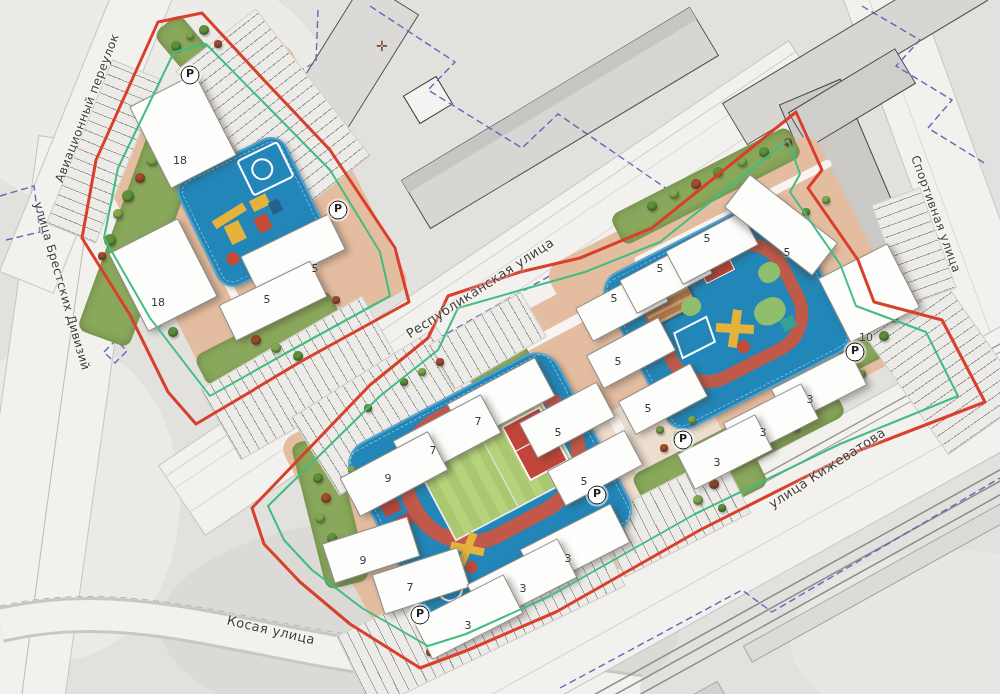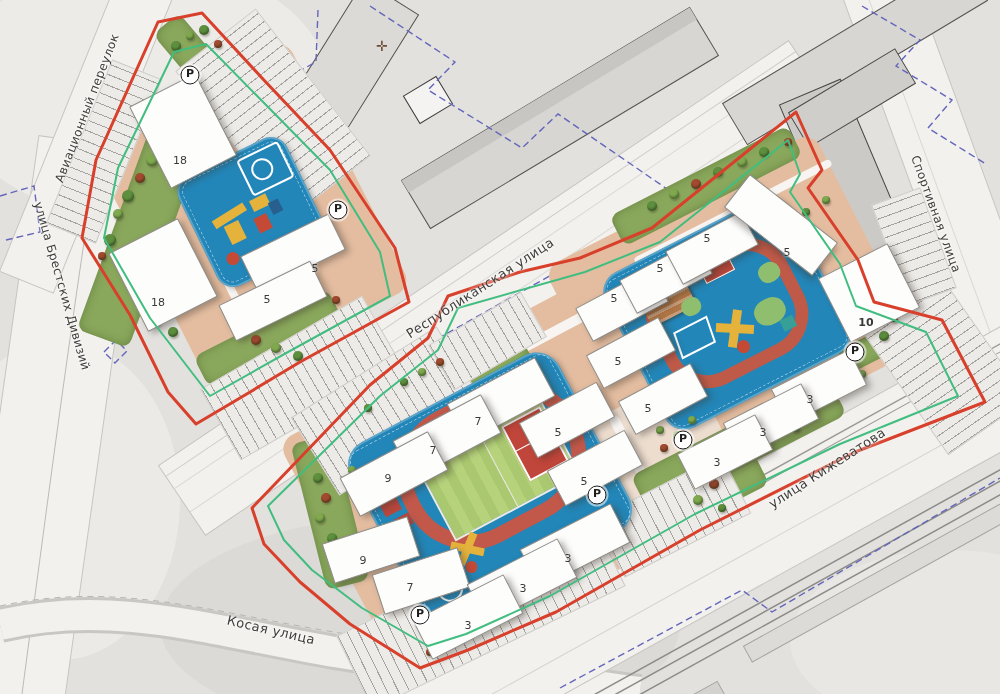--- a/index.html
+++ b/index.html
@@ -311,21 +311,21 @@
       <div class="bnum" style="left: 584px; top: 481px;">5</div>
       <div class="bnum" style="left: 568px; top: 558px;">3</div>
       <div class="bnum" style="left: 523px; top: 588px;">3</div>
       <div class="bnum" style="left: 468px; top: 625px;">3</div>
       <div class="bnum" style="left: 614px; top: 298px;">5</div>
       <div class="bnum" style="left: 660px; top: 268px;">5</div>
       <div class="bnum" style="left: 707px; top: 238px;">5</div>
       <div class="bnum" style="left: 787px; top: 252px;">5</div>
       <div class="bnum" style="left: 618px; top: 361px;">5</div>
       <div class="bnum" style="left: 648px; top: 408px;">5</div>
-      <div class="bnum" style="left: 866px; top: 322px; font-weight: bold;">10</div>
+      <div class="bnum" style="left: 866px; top: 337px;">10</div>
       <div class="bnum" style="left: 810px; top: 399px;">3</div>
       <div class="bnum" style="left: 763px; top: 432px;">3</div>
       <div class="bnum" style="left: 717px; top: 462px;">3</div>
       <div class="street" style="left: 87px; top: 108px; font-size: 12px; transform: translate(-50%, -50%) rotate(-69deg);">Авиационный переулок</div>
       <div class="street" style="left: 62px; top: 286px; font-size: 12px; transform: translate(-50%, -50%) rotate(74deg);">улица Брестских Дивизий</div>
       <div class="street" style="left: 480px; top: 288px; font-size: 13px; transform: translate(-50%, -50%) rotate(-33deg);">Республиканская улица</div>
       <div class="street" style="left: 936px; top: 214px; font-size: 12px; transform: translate(-50%, -50%) rotate(70deg);">Спортивная улица</div>
       <div class="street" style="left: 827px; top: 468px; font-size: 13px; transform: translate(-50%, -50%) rotate(-33deg);">улица Кижеватова</div>
       <div class="street" style="left: 271px; top: 630px; font-size: 13px; transform: translate(-50%, -50%) rotate(13deg);">Косая улица</div>
       <div class="picon" style="left: 190px; top: 75px;">P</div>

